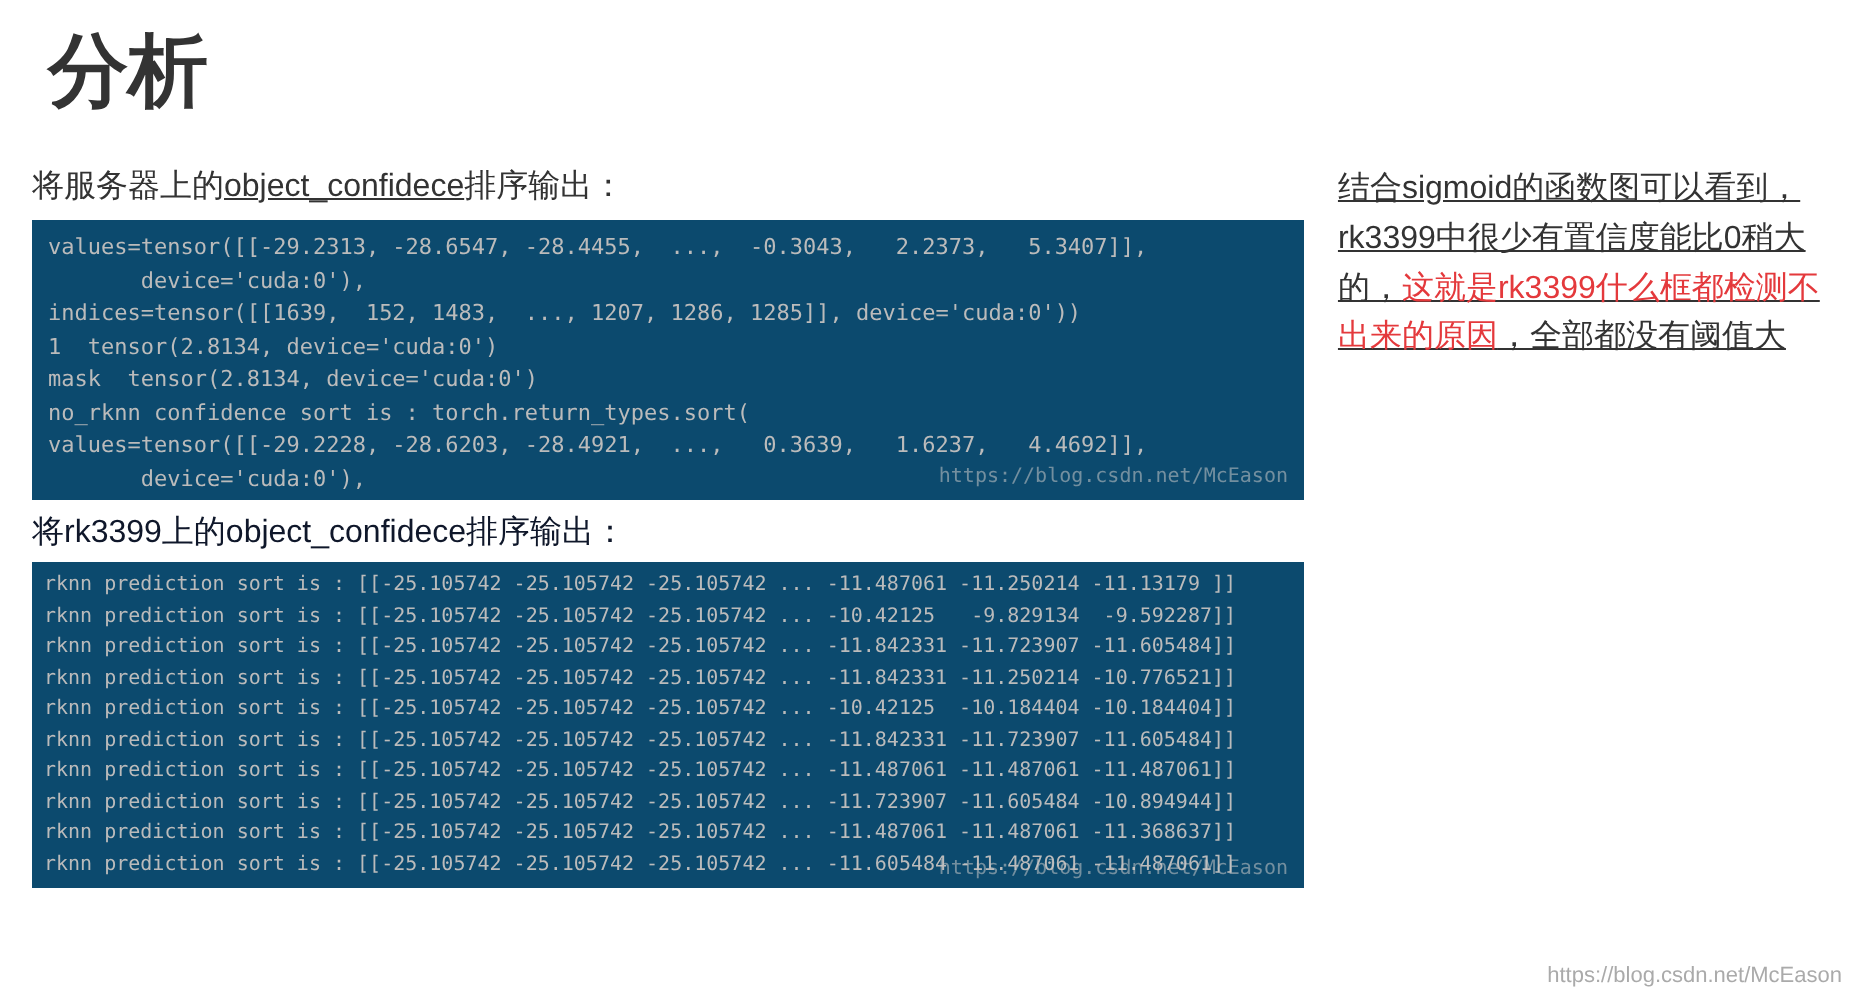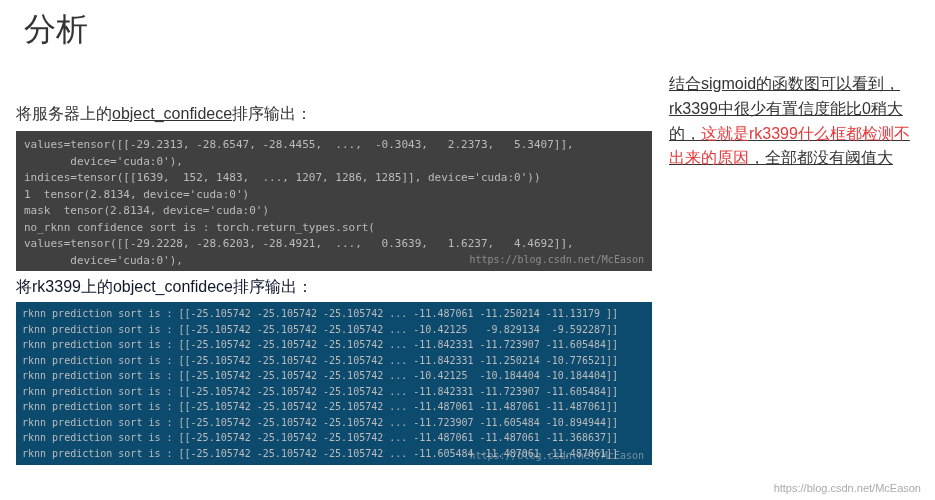--- a/index.html
+++ b/index.html
@@ -9,33 +9,32 @@
     }
     body {
       width: 935px;
       height: 500px;
       background: #fff;
       font-family: "Microsoft YaHei", "SimSun", Arial, sans-serif;
       position: relative;
       overflow: hidden;
     }
     .main-title {
-      font-size: 32px;
+      font-size: 40px;
       color: #333;
       padding: 8px 0 0 24px;
-      font-weight: normal;
+      font-weight: bold;
     }
     .content-wrap {
       display: flex;
       padding: 20px 16px 0 16px;
       gap: 14px;
     }
     .left-col {
       width: 644px;
-      margin-top: 32px;
     }
     .right-col {
       width: 252px;
       padding-top: 0px;
     }
     .right-text {
       font-size: 16px;
       line-height: 1.55;
       color: #333;
       text-decoration: underline;
@@ -54,21 +53,21 @@
     .code-block {
       position: relative;
       width: 636px;
       font-family: "DejaVu Sans Mono", "Consolas", monospace;
       font-size: 11px;
       line-height: 1.5;
       white-space: pre;
       overflow: hidden;
     }
     .code1 {
-      background: #404040;
+      background: #0c4a6e;
       color: #bbbbbb;
       padding: 6px 8px 4px 8px;
       height: 140px;
     }
     .code2 {
       background: #0c4a6e;
       color: #bbbbbb;
       padding: 4px 6px 4px 6px;
       margin-top: 4px;
     }

